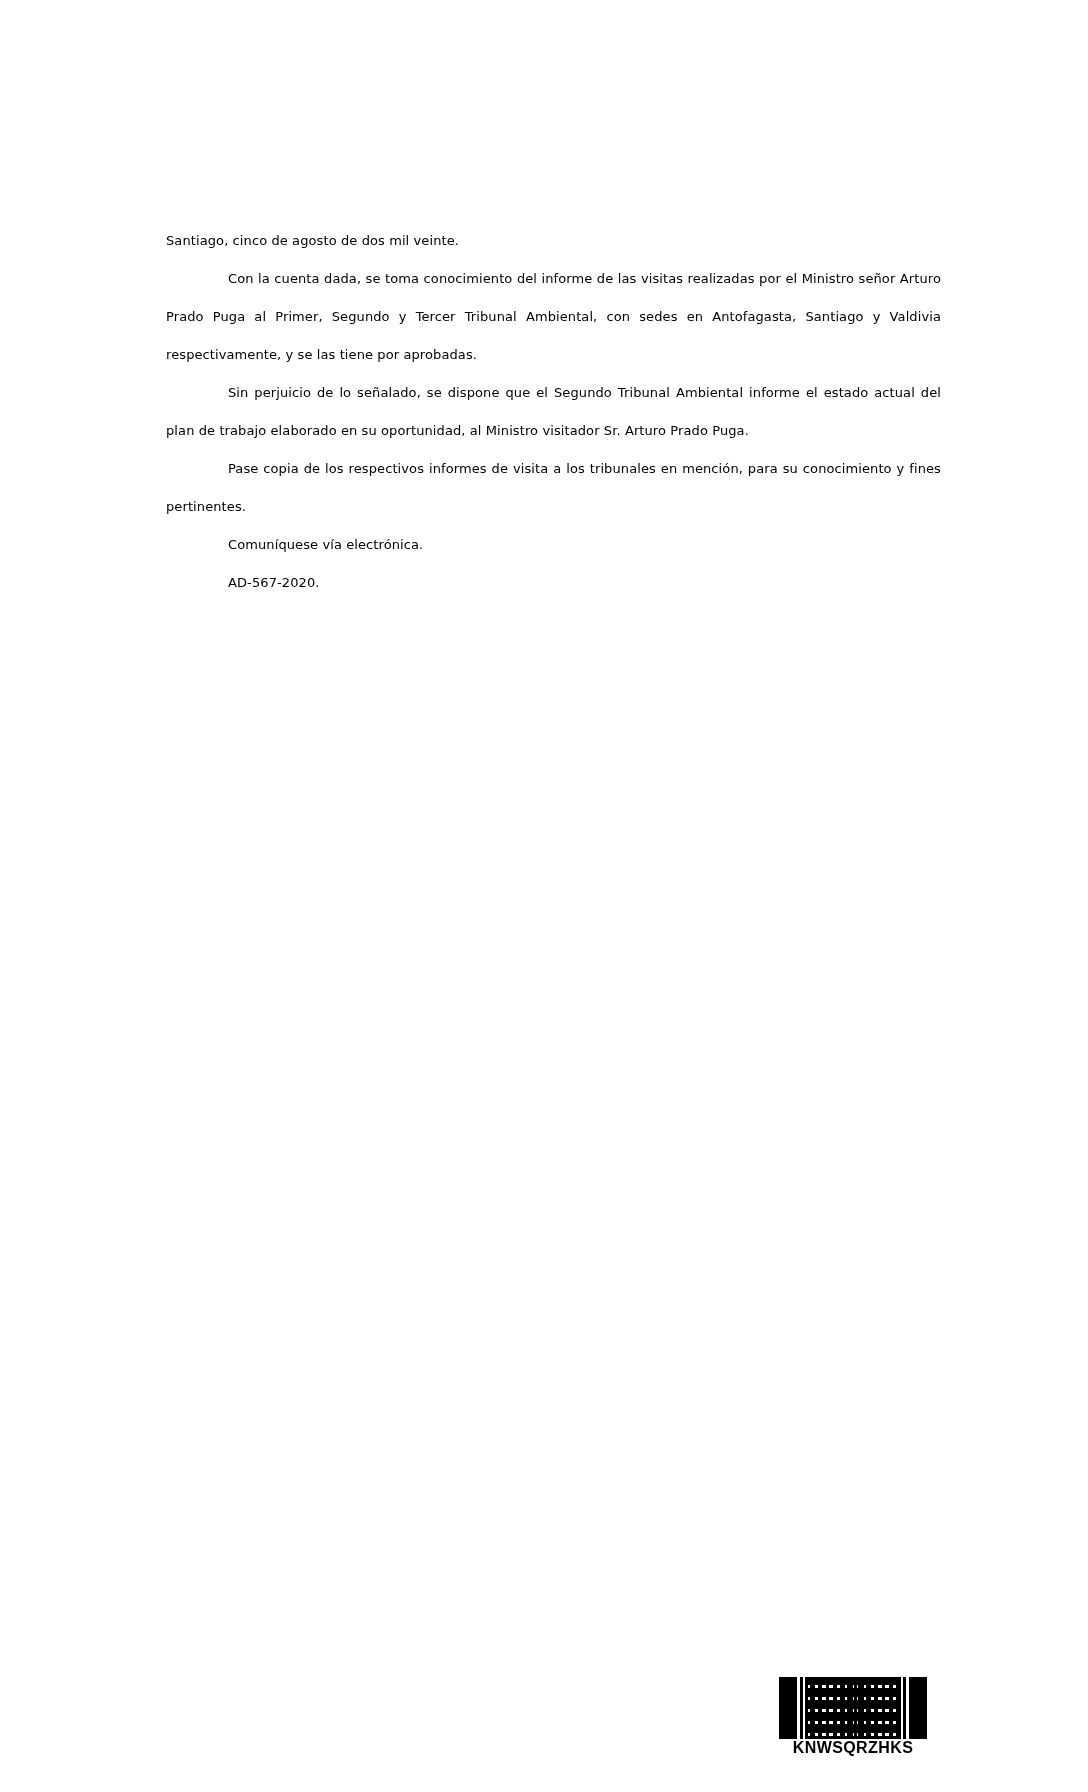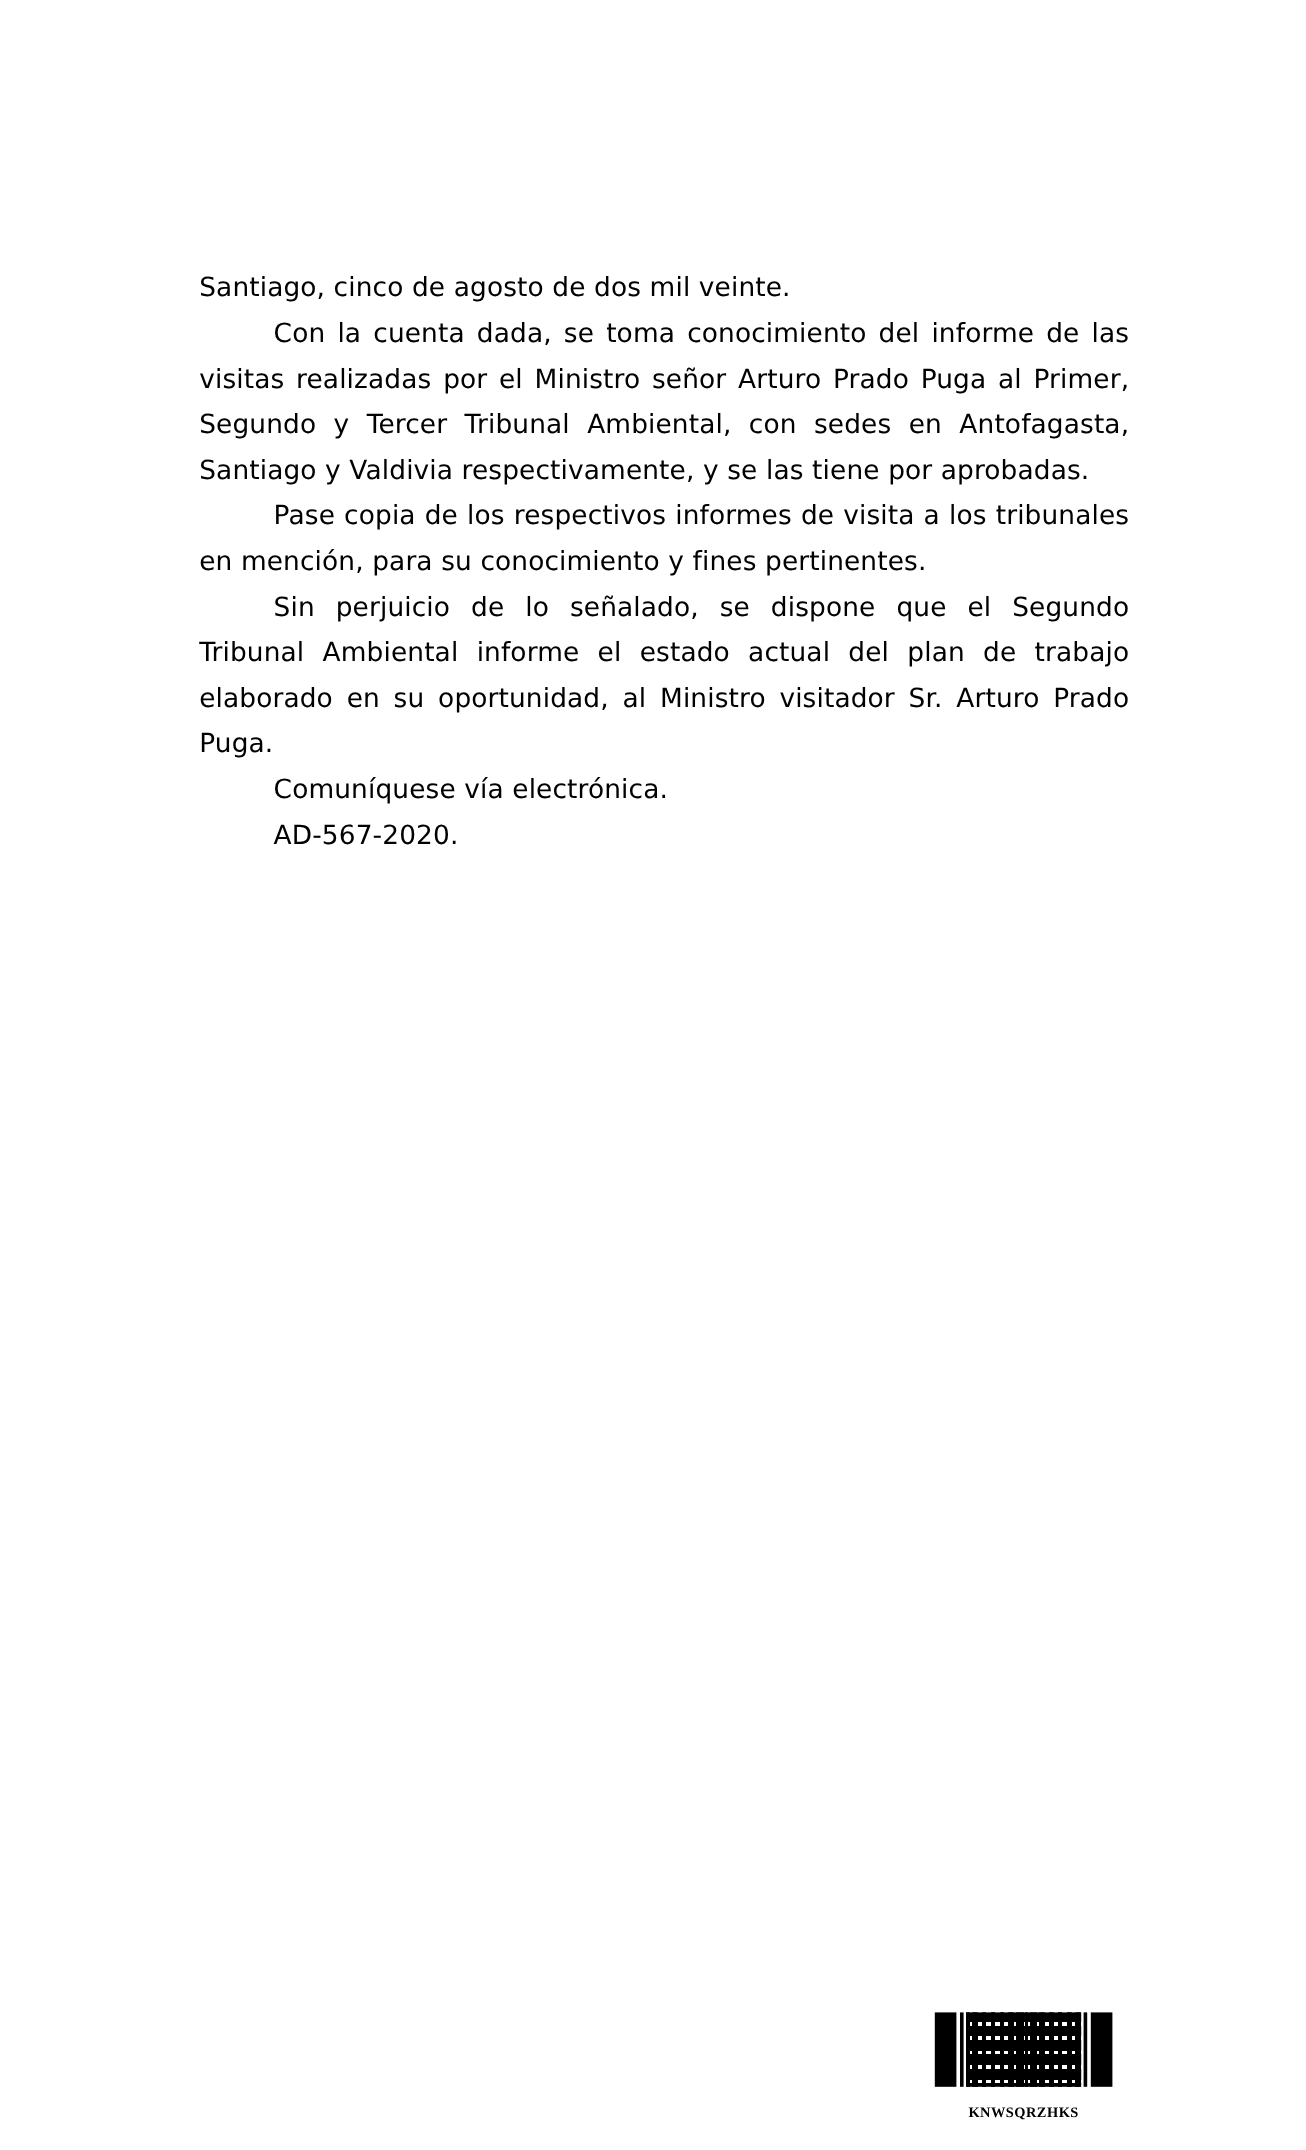--- a/index.html
+++ b/index.html
@@ -23,21 +23,21 @@
     height: 1792px;
     background: #ffffff;
   }
   .doc-body {
     position: absolute;
     left: 166px;
     top: 222px;
     width: 775px;
   }
   .para {
-    font-size: 22px;
+    font-size: 13px;
     line-height: 38px;
     text-align: justify;
     text-justify: inter-word;
     margin: 0 0 0 0;
     letter-spacing: 0.1px;
   }
   .para.indented {
     text-indent: 62px;
   }
   .para.no-justify {
@@ -85,38 +85,38 @@
     margin: 0 8px;
     background-color: #ffffff;
     background-image:
       repeating-linear-gradient(90deg, #000 0 3px, transparent 3px 7px),
       repeating-linear-gradient(0deg, #000 0 3px, transparent 3px 6px),
       repeating-linear-gradient(90deg, transparent 0 5px, #000 5px 8px),
       repeating-linear-gradient(0deg, transparent 0 9px, #000 9px 12px);
     background-blend-mode: multiply, multiply, multiply, multiply;
   }
   .barcode-caption {
-    margin-top: 14px;
+    margin-top: 0;
     text-align: center;
-    font-family: Liberation Serif, serif;
-    font-size: 12px;
+    font-family: Liberation Sans, sans-serif;
+    font-size: 16px;
     font-weight: bold;
     letter-spacing: 0.4px;
   }
 </style>
 </head>
 <body>
 
 <div class="page">
 
   <div class="doc-body">
     <p class="para no-justify">Santiago, cinco de agosto de dos mil veinte.</p>
     <p class="para indented">Con la cuenta dada, se toma conocimiento del informe de las visitas realizadas por el Ministro señor Arturo Prado Puga al Primer, Segundo y Tercer Tribunal Ambiental, con sedes en Antofagasta, Santiago y Valdivia respectivamente, y se las tiene por aprobadas.</p>
+    <p class="para indented">Sin perjuicio de lo señalado, se dispone que el Segundo Tribunal Ambiental informe el estado actual del plan de trabajo elaborado en su oportunidad, al Ministro visitador Sr. Arturo Prado Puga.</p>
     <p class="para indented">Pase copia de los respectivos informes de visita a los tribunales en mención, para su conocimiento y fines pertinentes.</p>
-    <p class="para indented">Sin perjuicio de lo señalado, se dispone que el Segundo Tribunal Ambiental informe el estado actual del plan de trabajo elaborado en su oportunidad, al Ministro visitador Sr. Arturo Prado Puga.</p>
     <p class="para indented no-justify">Comuníquese vía electrónica.</p>
     <p class="para indented no-justify">AD-567-2020.</p>
   </div>
 
   <div class="barcode-wrap">
     <div class="barcode-row">
       <div class="barcode-left"></div>
       <div class="barcode-matrix"></div>
       <div class="barcode-right"></div>
     </div>

